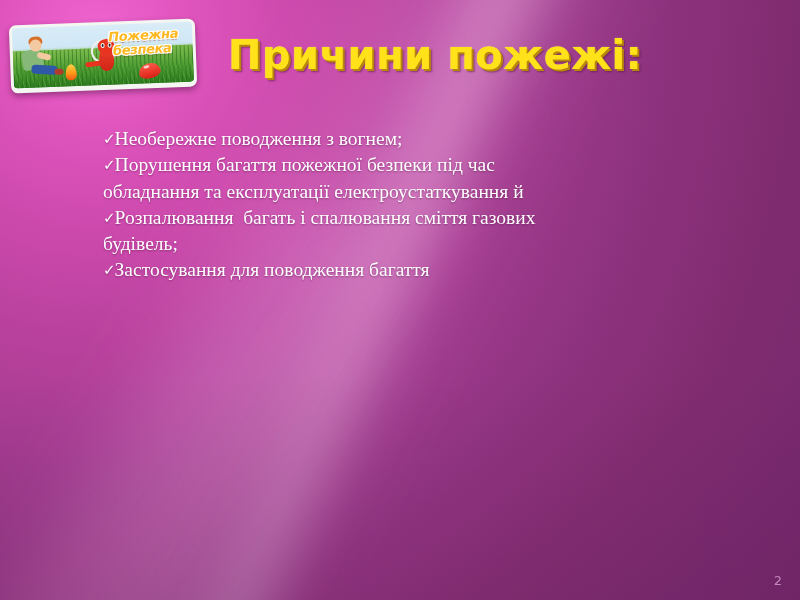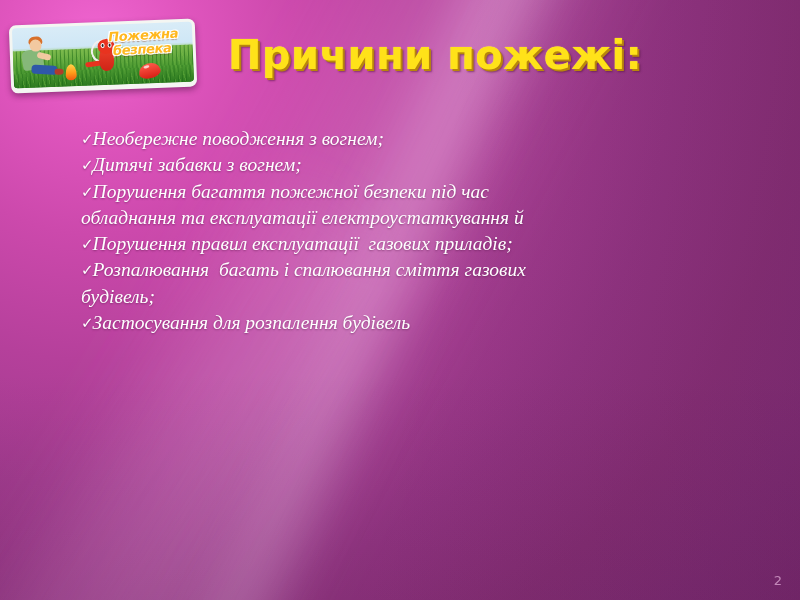--- a/index.html
+++ b/index.html
@@ -248,28 +248,27 @@
        2px 2px 0px #b8860b,
        3px 3px 2px rgba(80,20,60,0.55),
        0 0 1px #ffef7a;
     white-space: nowrap;
     margin-top: 12px;
   }
 
   
   .body-list {
     position: absolute;
-    left: 81px;
+    left: 103px;
     top: 126px;
     width: 560px;
     color: #ffffff;
     font-size: 19.5px;
     line-height: 26.3px;
     text-shadow: 0 1px 2px rgba(70,15,60,0.45);
-    font-style: italic;
   }
   .line {
     white-space: pre-wrap;
   }
   .check {
     font-family: "DejaVu Sans", sans-serif;
     font-size: 15px;
     vertical-align: 1px;
     margin-right: 0px;
     letter-spacing: -1px;
@@ -317,24 +316,22 @@
         <span>Пожежна</span>
         <span class="l2">безпека</span>
       </div>
     </div>
   </div>
 
   <div class="title">Причини пожежі:</div>
 
   <div class="body-list">
       <div class="line"><span class="check">✓</span><span>Необережне поводження з вогнем;</span></div>
-      <div class="line"><span class="check">✓</span><span>Дитячі забавки з вогнем;</span></div>
       <div class="line"><span class="check">✓</span><span>Порушення багаття пожежної безпеки під час</span></div>
       <div class="line"><span>обладнання та експлуатації електроустаткування й</span></div>
-      <div class="line"><span class="check">✓</span><span>Порушення правил експлуатації  газових приладів;</span></div>
       <div class="line"><span class="check">✓</span><span>Розпалювання  багать і спалювання сміття газових</span></div>
       <div class="line"><span>будівель;</span></div>
-      <div class="line"><span class="check">✓</span><span>Застосування для розпалення будівель</span></div>
+      <div class="line"><span class="check">✓</span><span>Застосування для поводження багаття</span></div>
     </div>
 
   <div class="page-num">2</div>
 
 </div>
 
 </body></html>

